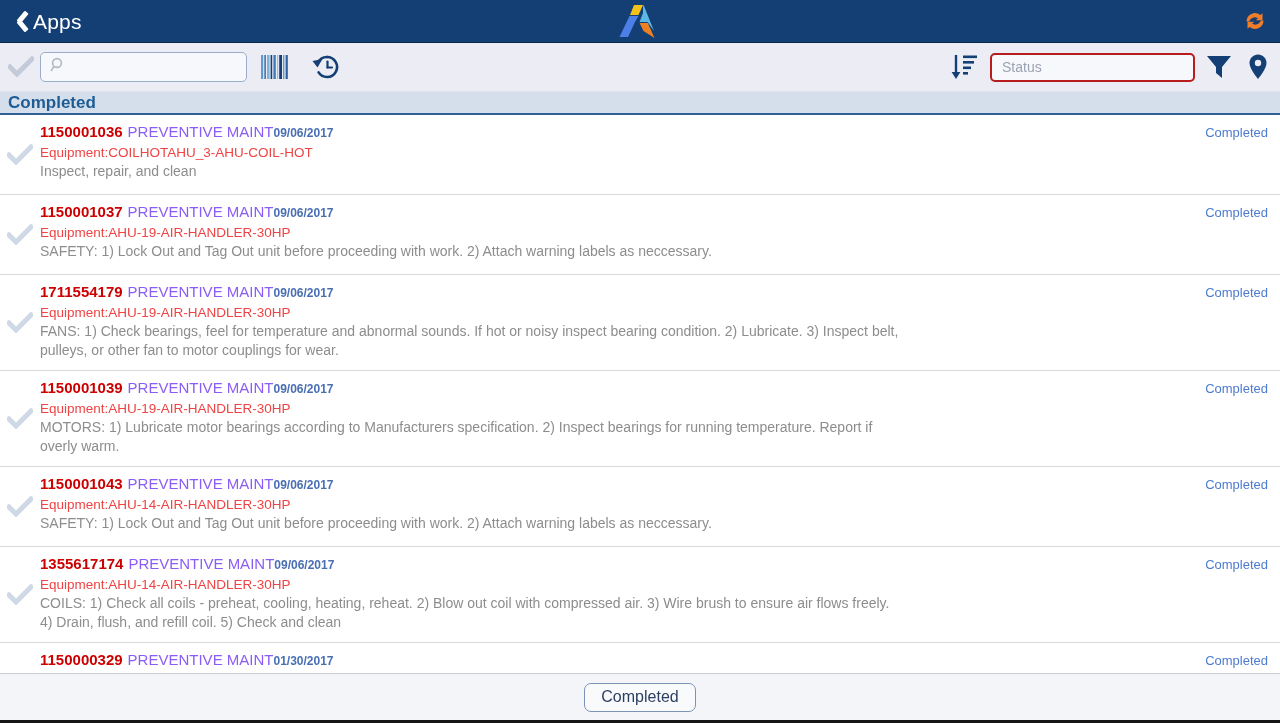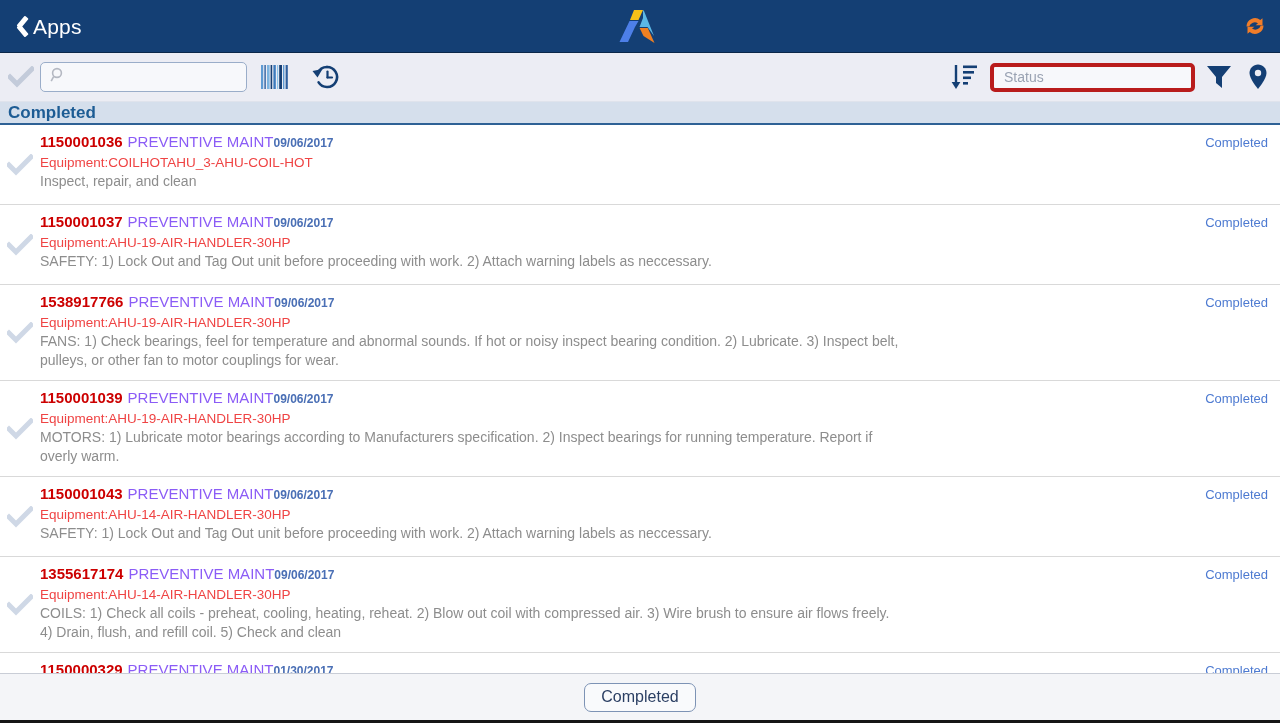--- a/index.html
+++ b/index.html
@@ -14,21 +14,21 @@
     width: 1280px;
     height: 723px;
     display: flex;
     flex-direction: column;
     position: relative;
     border-bottom: 3px solid #161616;
   }
 
   
   .navbar {
-    height: 53px;
+    height: 43px;
     background: #143f74;
     display: flex;
     align-items: center;
     position: relative;
     flex: 0 0 auto;
     border-bottom: 1px solid #0b2749;
   }
   .nav-back {
     display: flex;
     align-items: center;
@@ -131,21 +131,21 @@
     top: 0;
     height: 100%;
     display: flex;
     align-items: center;
   }
   .sort-btn { width: 32px; height: 30px; display:flex; align-items:center; justify-content:center; cursor:pointer; }
   .status-input {
     width: 205px;
     height: 29px;
     margin-left: 9px;
-    border: 4px solid #b91c1c;
+    border: 2px solid #b91c1c;
     border-radius: 5px;
     background: #f7f8fb;
     padding-left: 10px;
     font-size: 14px;
     font-family: "Liberation Sans", sans-serif;
     color: #ef4444;
     outline: none;
   }
   .status-input::placeholder { color: #9aa3b3; }
   .funnel-btn { width: 31px; height: 28px; margin-left: 8px; display:flex; align-items:center; justify-content:center; cursor:pointer;}
@@ -390,21 +390,21 @@
         </div>
         <div class="row-status">Completed</div>
       </div>
       <div class="row">
         <div class="row-check">
           <svg width="26" height="22" viewBox="0 0 26 22">
             <path d="M2 11 L9 18 L24 3" stroke="#cfd8e6" stroke-width="5" fill="none" stroke-linecap="square"></path>
           </svg>
         </div>
         <div class="row-body">
-          <div class="row-title-line"><span class="wo-id">1538917766</span><span class="wo-type">PREVENTIVE MAINT</span><span class="wo-date">09/06/2017</span></div>
+          <div class="row-title-line"><span class="wo-id">1711554179</span><span class="wo-type">PREVENTIVE MAINT</span><span class="wo-date">09/06/2017</span></div>
           <div class="row-equipment">Equipment:AHU-19-AIR-HANDLER-30HP</div>
           <div class="row-desc">FANS: 1) Check bearings, feel for temperature and abnormal sounds. If hot or noisy inspect bearing condition. 2) Lubricate. 3) Inspect belt, pulleys, or other fan to motor couplings for wear.</div>
         </div>
         <div class="row-status">Completed</div>
       </div>
       <div class="row">
         <div class="row-check">
           <svg width="26" height="22" viewBox="0 0 26 22">
             <path d="M2 11 L9 18 L24 3" stroke="#cfd8e6" stroke-width="5" fill="none" stroke-linecap="square"></path>
           </svg>

